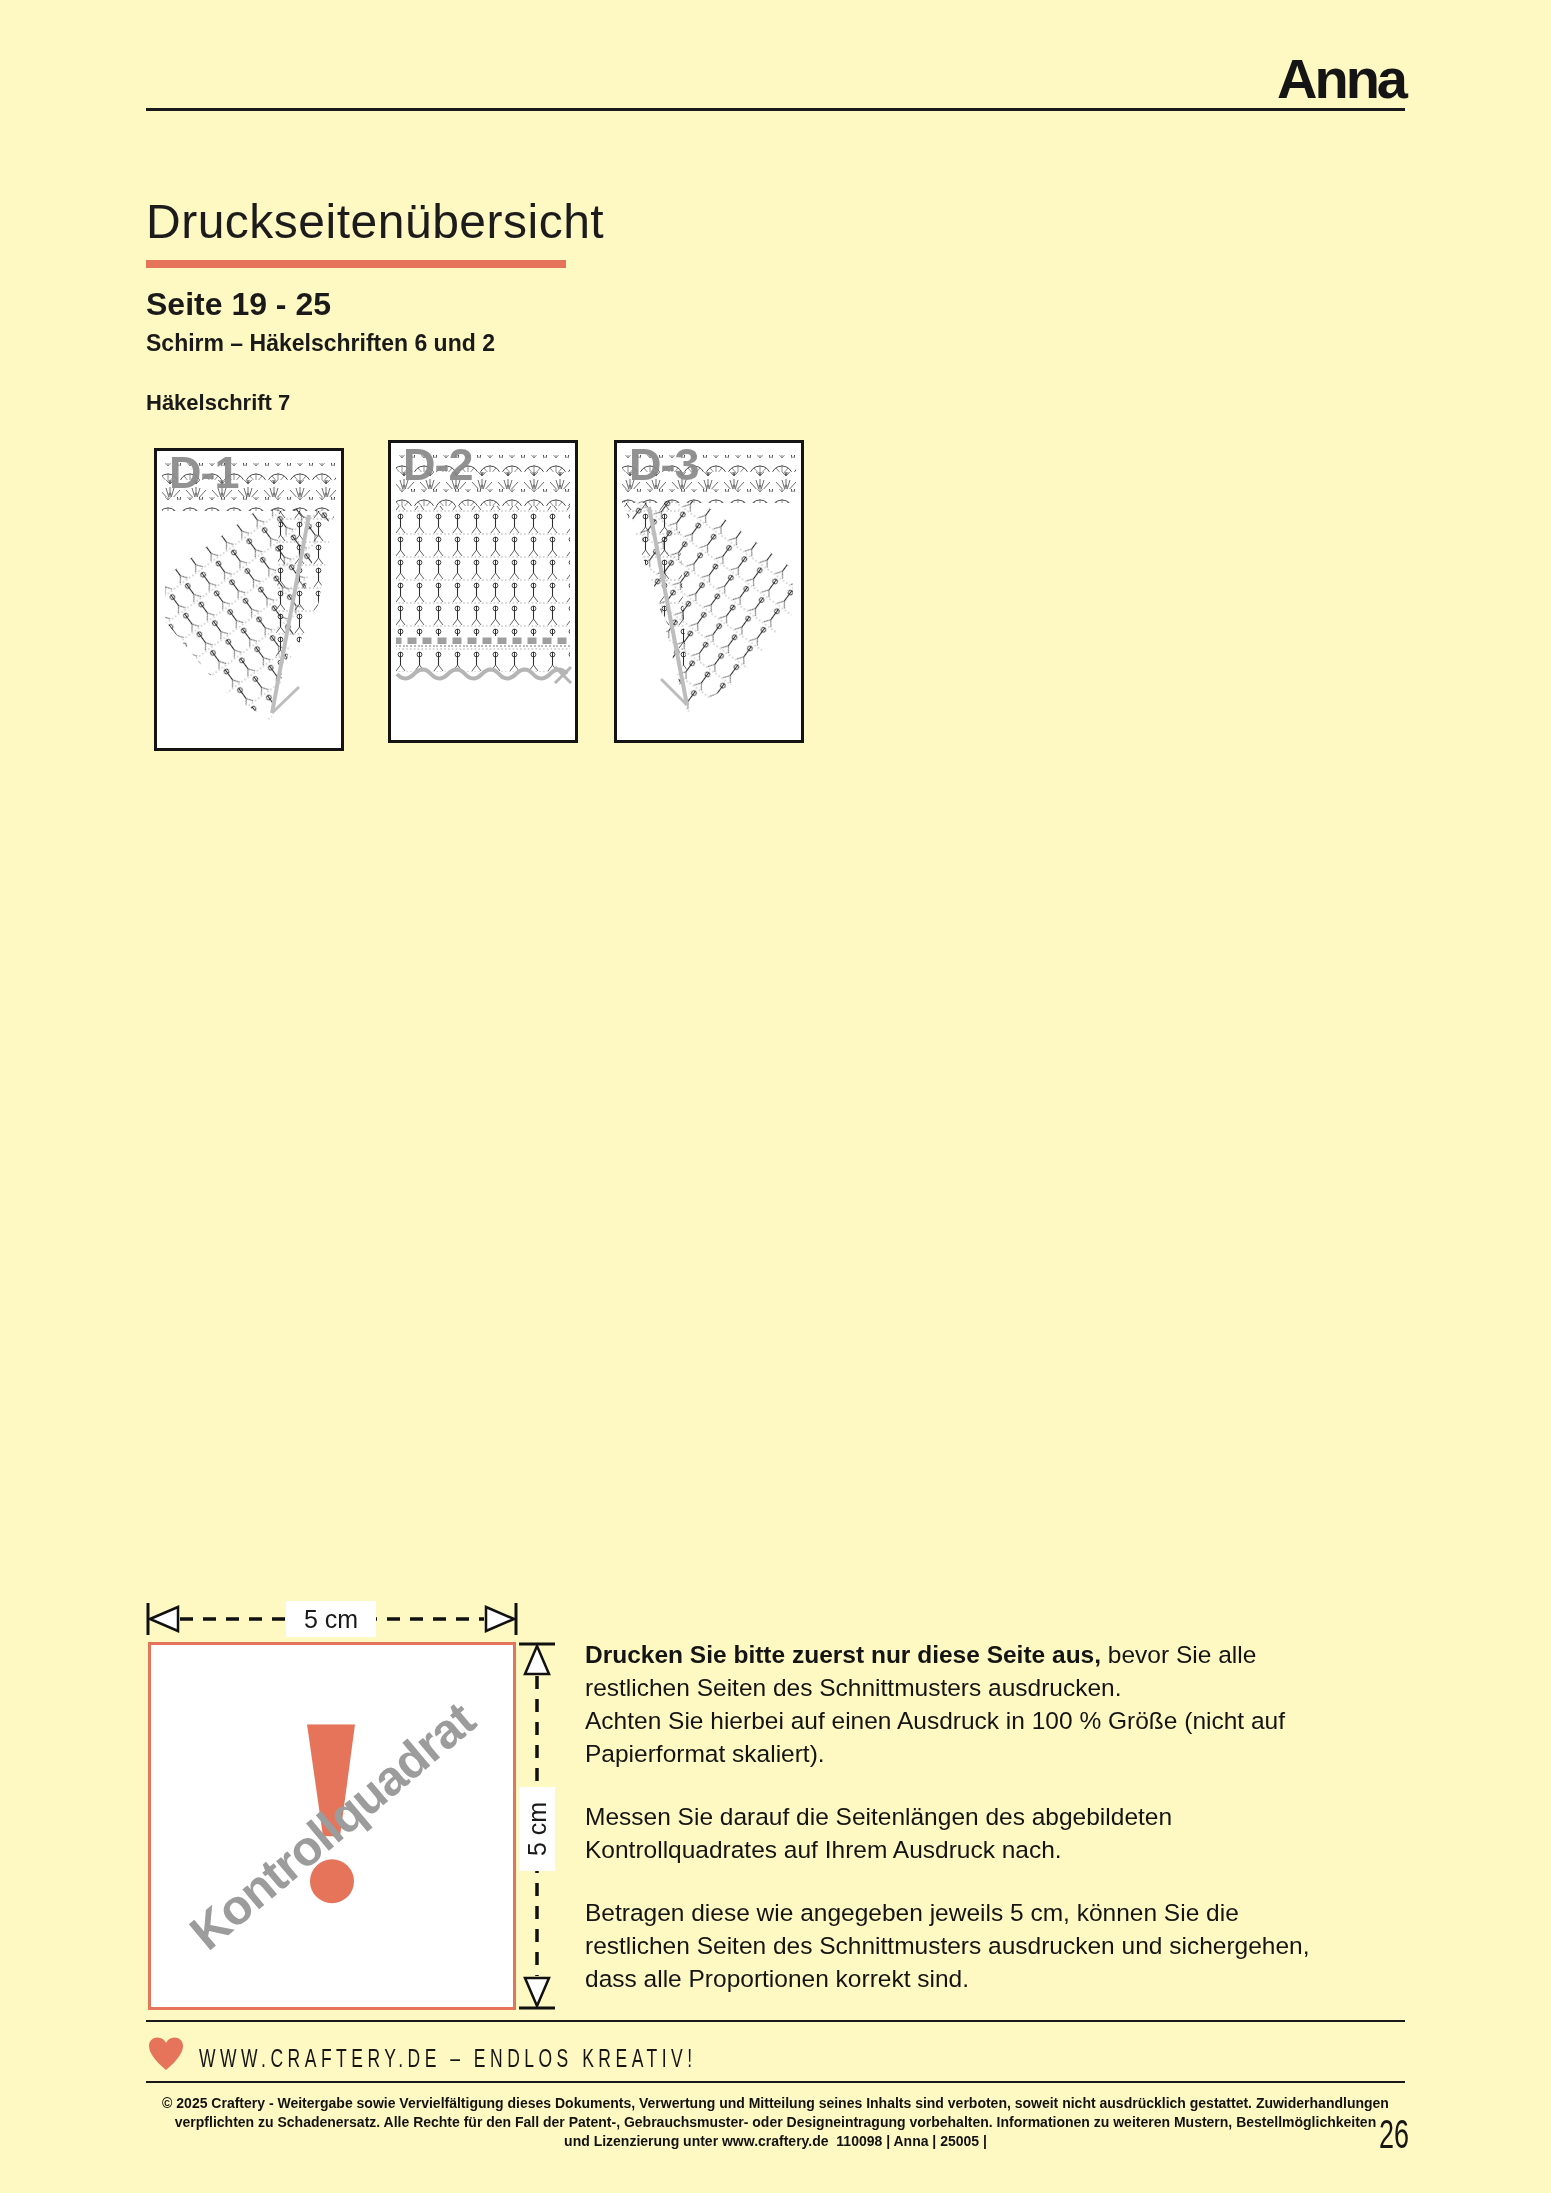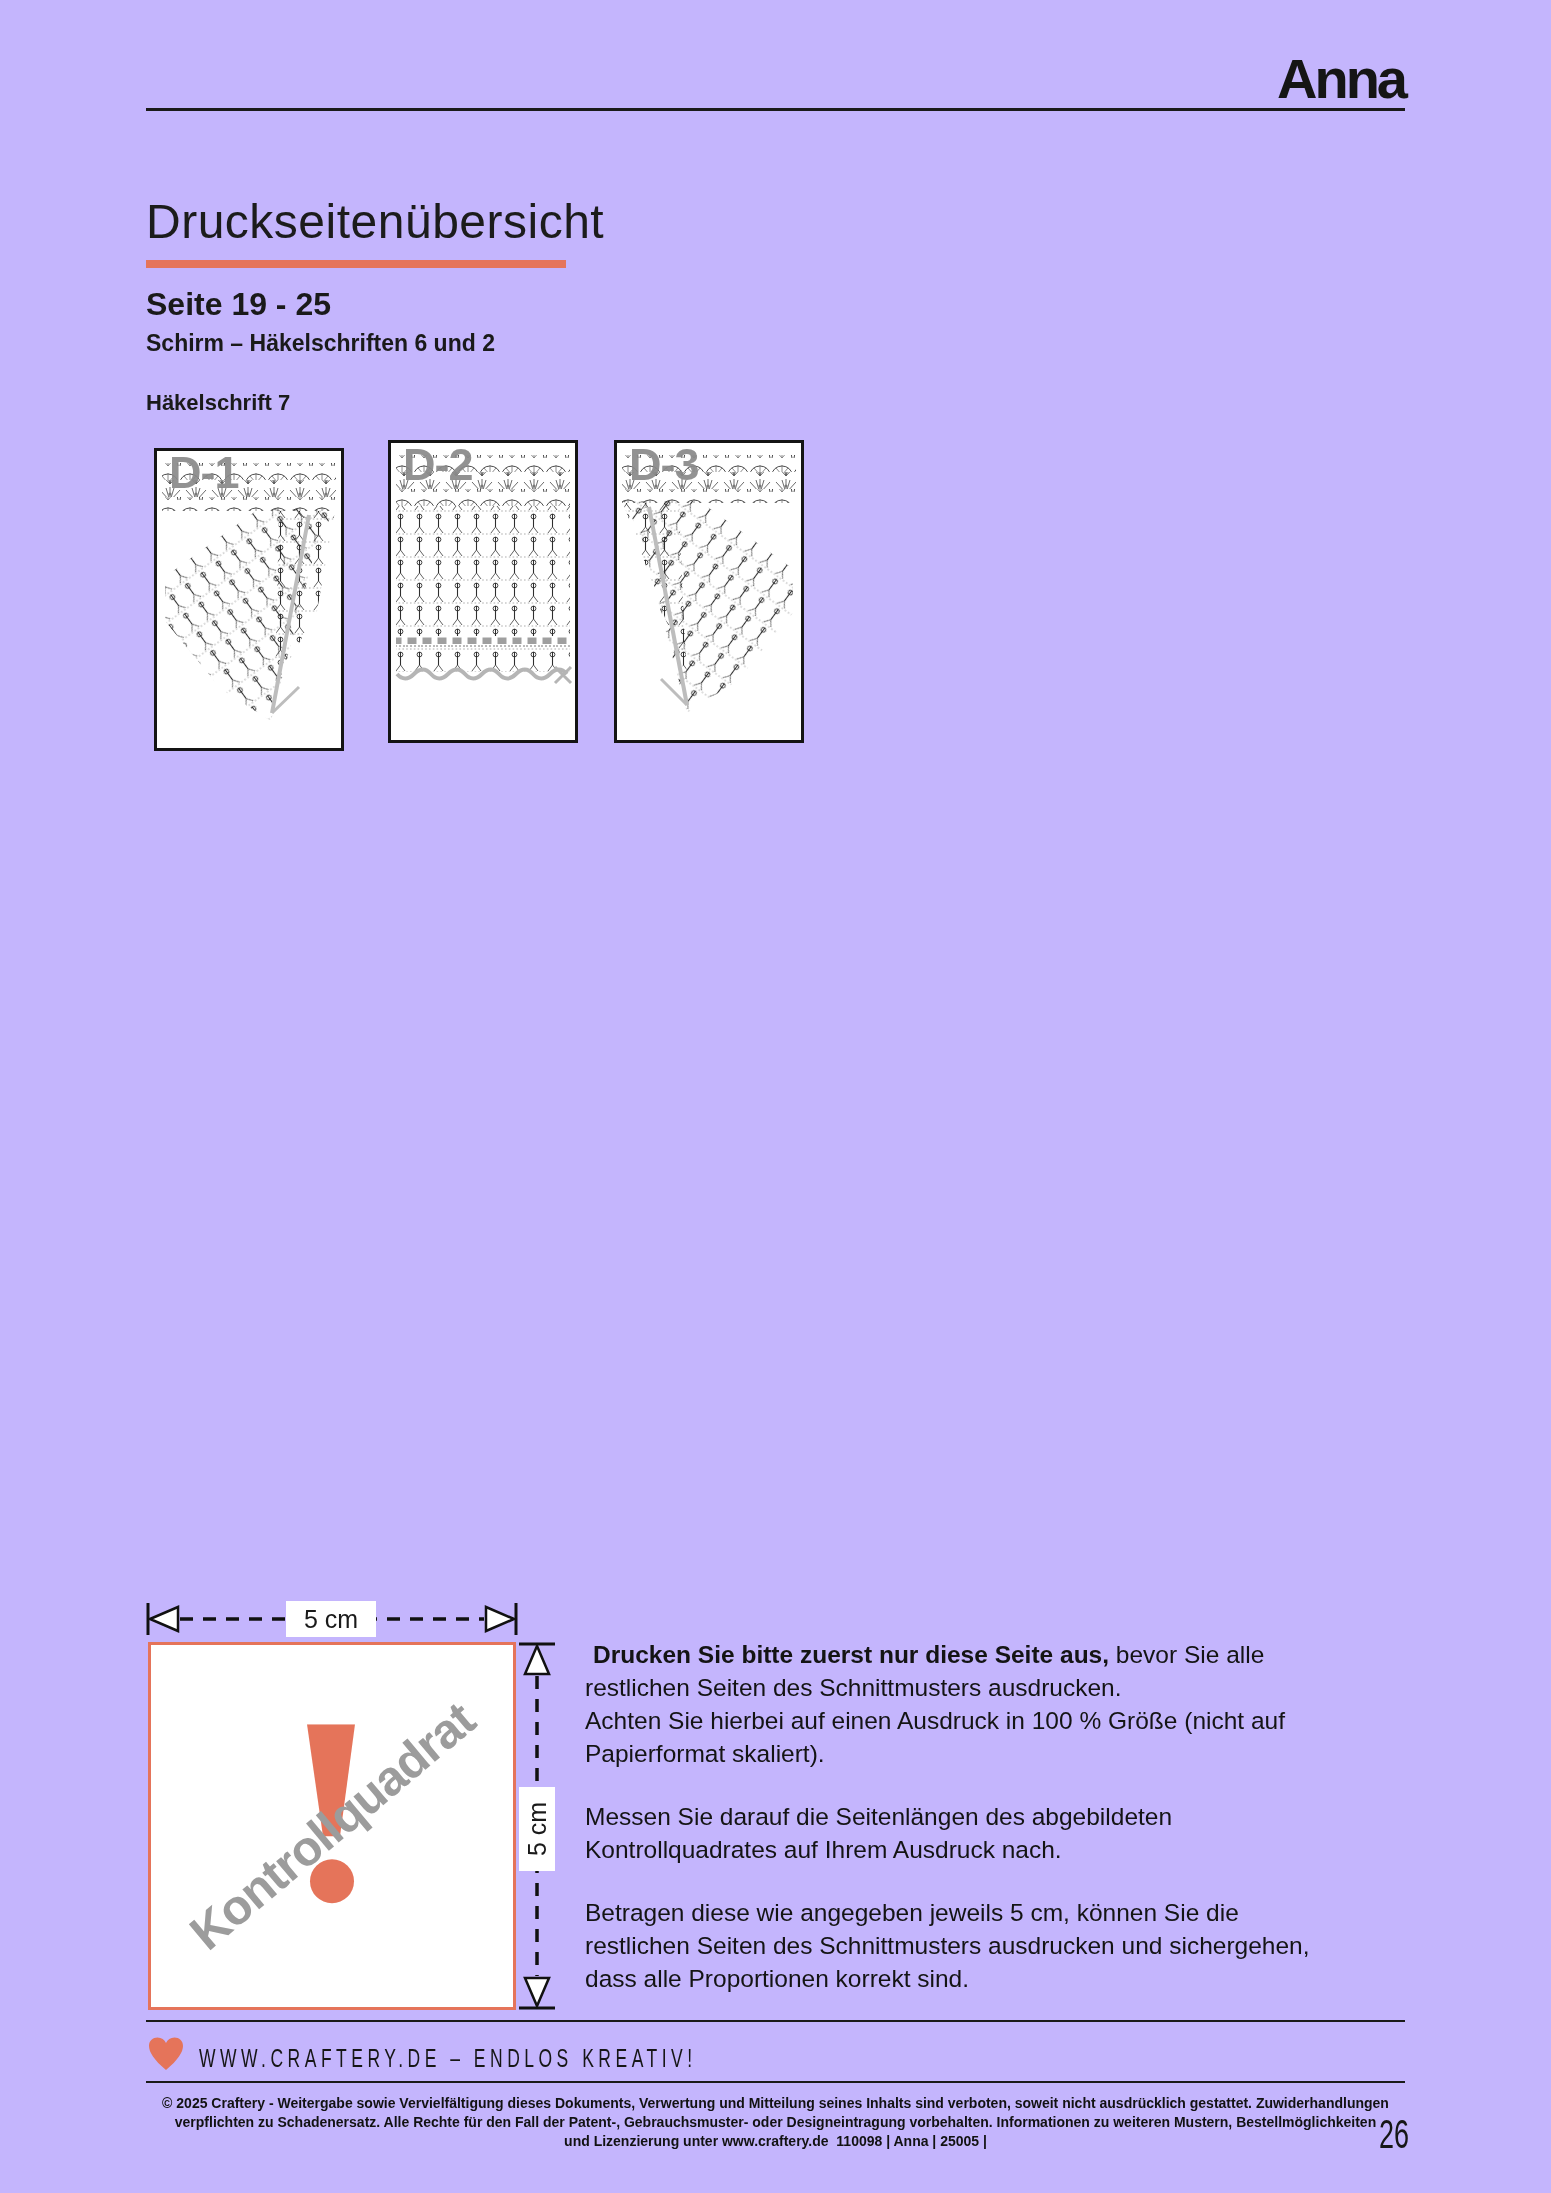--- a/index.html
+++ b/index.html
@@ -1,16 +1,16 @@
 <!DOCTYPE html>
 <html><head>
 <meta charset="utf-8">
 <style>
   html,body{margin:0;padding:0;background:#fff;}
-  .page{position:relative;width:1551px;height:2193px;background:#c4b5fd;overflow:hidden;
+  .page{position:relative;width:1551px;height:2193px;background:#fef9c3;overflow:hidden;
         font-family:"Liberation Sans",sans-serif;color:#1a1a1a;}
   .abs{position:absolute;}
   
   .brand{top:46px;left:1240px;width:165px;text-align:right;font-size:56px;font-weight:800;
          letter-spacing:-3px;color:#151515;}
   .rule{height:3px;background:#1a1a1a;left:146px;width:1259px;}
   .rule-top{top:108px;}
   
   .title{top:194px;left:146px;font-size:48px;font-weight:400;color:#1c1c1c;letter-spacing:0.5px;}
   .title-underline{top:260px;left:146px;width:420px;height:8px;}
@@ -29,21 +29,21 @@
           box-sizing:border-box;background:#fff;}
   .excl{position:absolute;left:50%;top:50%;transform:translate(-50%,-55%);}
   .kq-watermark{position:absolute;left:50%;top:50%;white-space:nowrap;
       transform:translate(-50%,-50%) rotate(-40deg);font-size:49px;font-weight:700;
       color:#9c9c9c;letter-spacing:-1px;}
   .dim{overflow:visible;}
   .dim text{font-family:"Liberation Sans",sans-serif;font-size:25px;fill:#1a1a1a;}
   
   .instructions{top:1638px;left:585px;width:750px;font-size:24.5px;line-height:33px;color:#141414;}
   .instructions p{margin:0 0 30px 0;white-space:pre-line;}
-  .instructions .b{font-weight:700;margin-left:8px;}
+  .instructions .b{font-weight:700;}
   
   .rule-f1{top:2020px;height:2px;}
   .rule-f2{top:2081px;height:2px;}
   .heart{top:2036px;left:147px;}
   .website{top:2043px;left:199px;font-size:17.5px;font-weight:500;letter-spacing:4.5px;
            transform:scaleY(1.5);transform-origin:top left;color:#161616;}
   .copyright{top:2094px;left:146px;width:1259px;text-align:center;font-size:14px;
              font-weight:700;line-height:19px;color:#121212;}
   .pagenum{top:2112px;left:1375px;width:34px;font-size:27px;font-weight:500;text-align:right;
            transform:scaleY(1.5);transform-origin:top left;color:#161616;}

